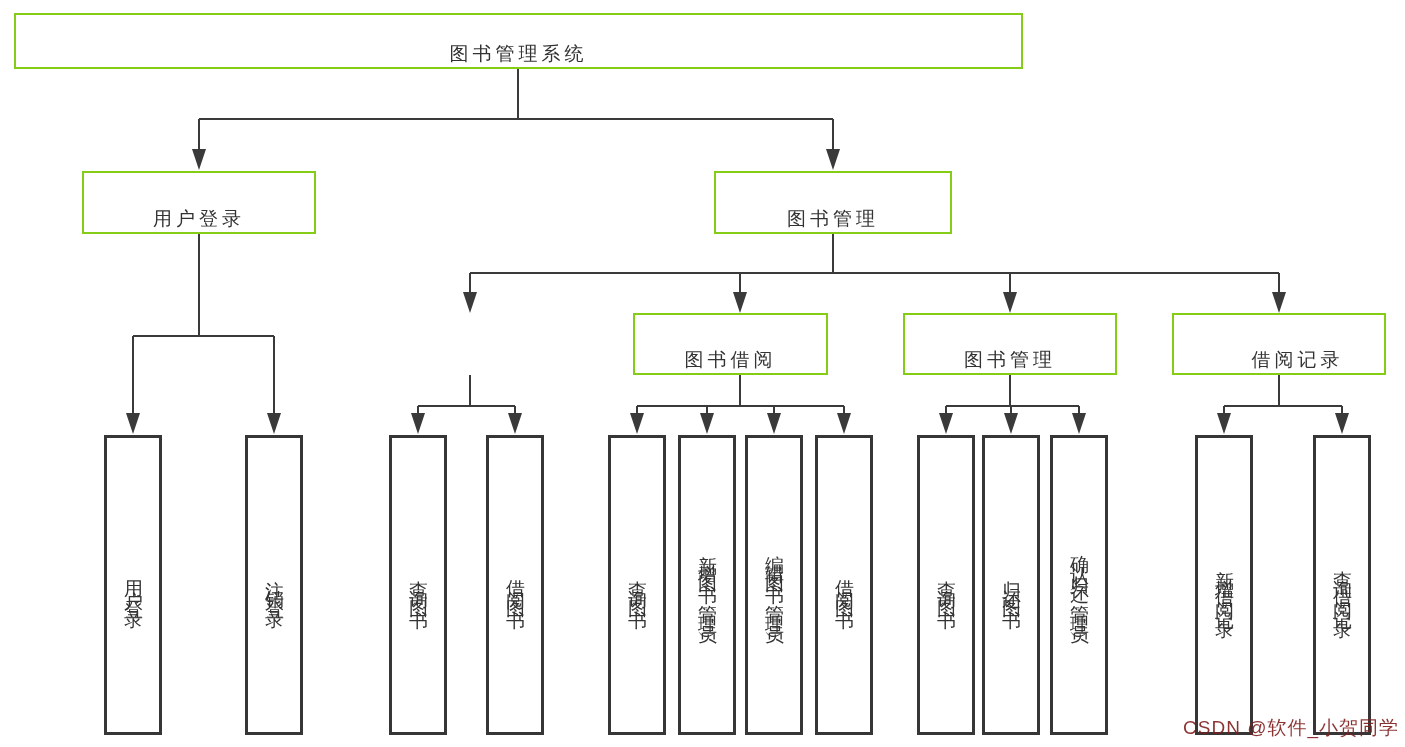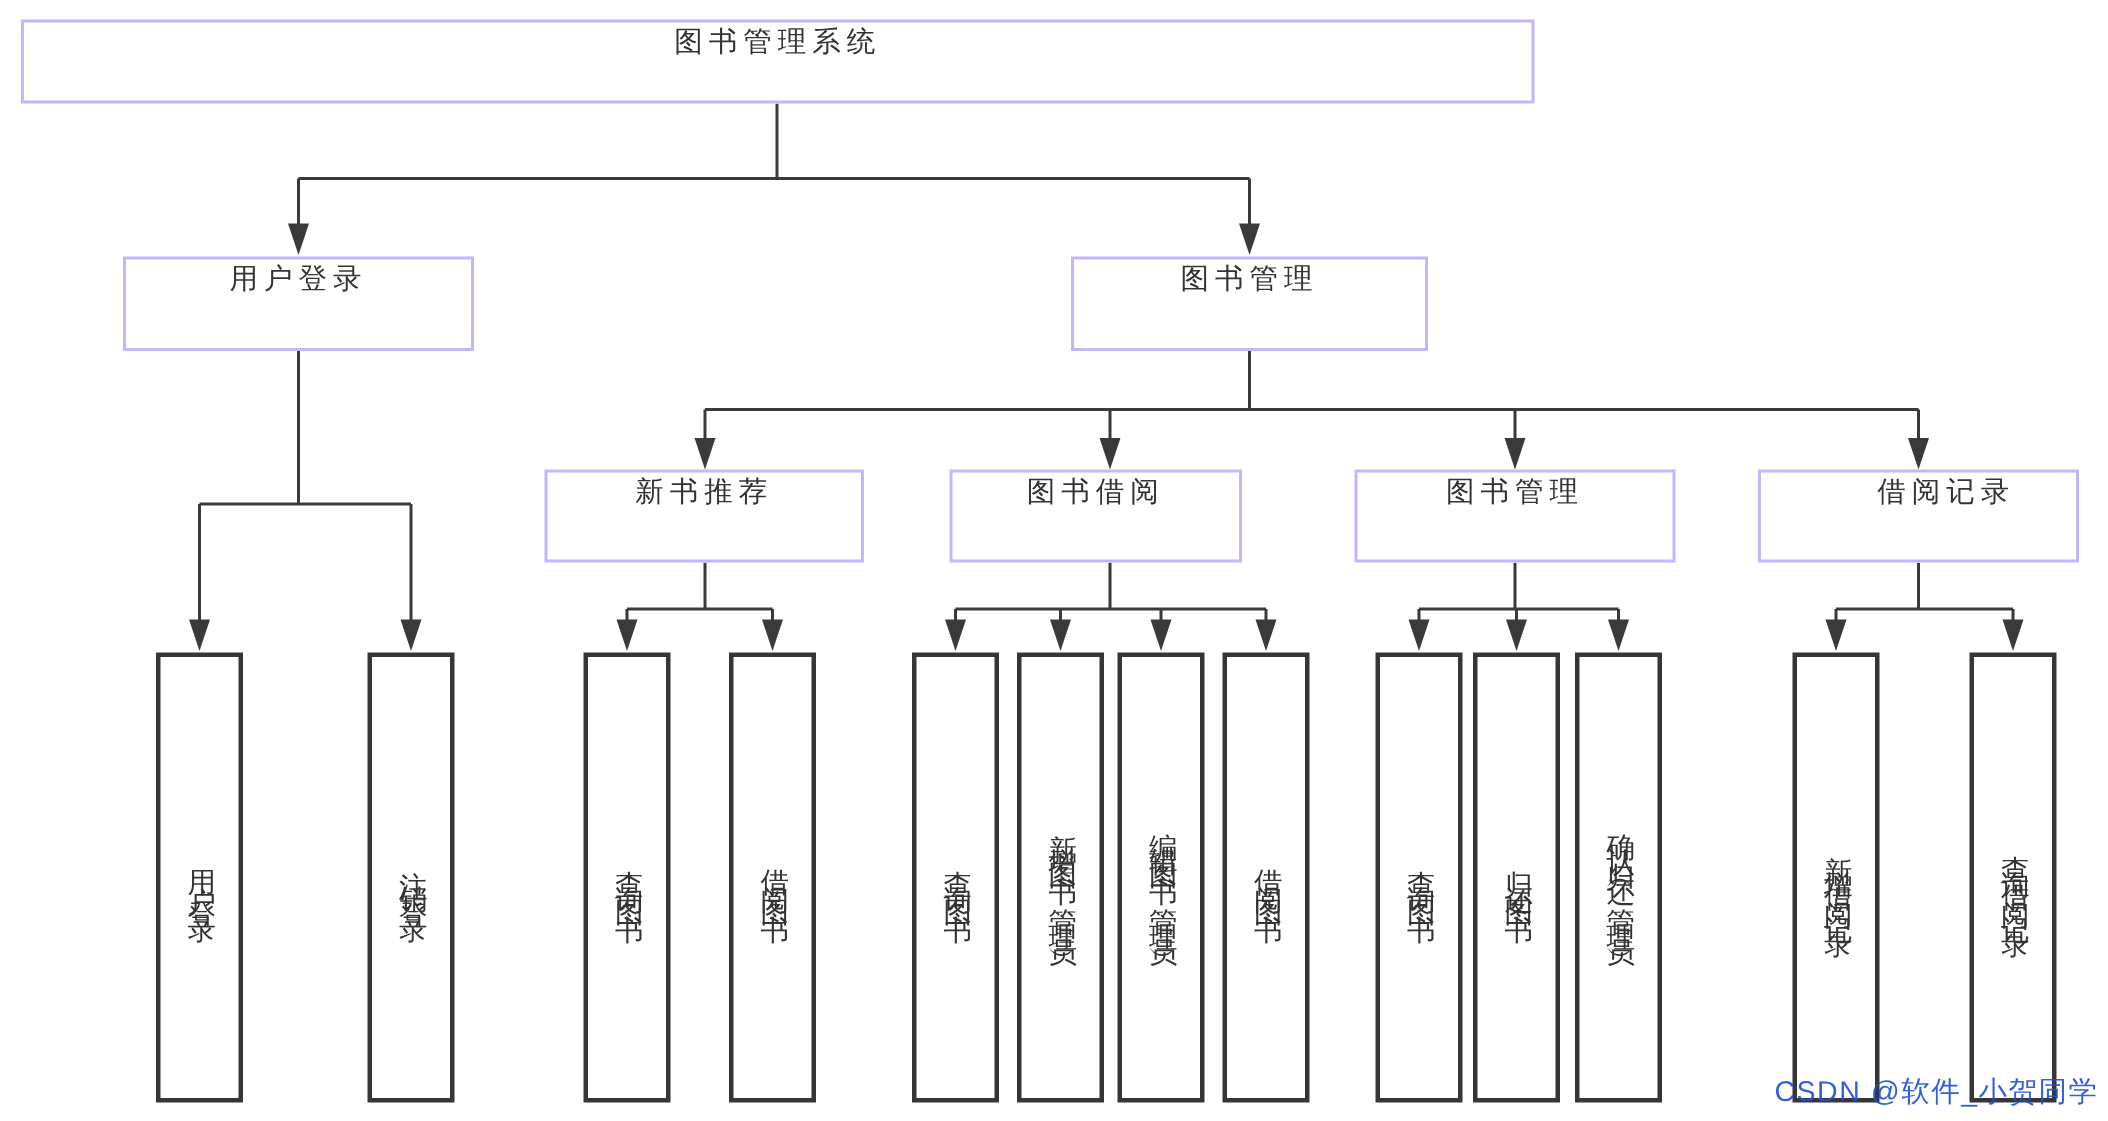--- a/index.html
+++ b/index.html
@@ -6,40 +6,40 @@
   .canvas{
     position:relative;
     width:1405px;height:747px;
     background:#ffffff;
     font-family:"Liberation Sans", sans-serif;
     overflow:hidden;
   }
   .wires{position:absolute;left:0;top:0;width:1405px;height:747px;z-index:1;}
   .box{
     position:absolute;box-sizing:border-box;z-index:2;
-    background:#ffffff;border:2px solid #c4b5fd;
-    display:flex;align-items:flex-start;justify-content:center;
+    background:#ffffff;border:2px solid #84cc16;
+    display:flex;align-items:flex-end;justify-content:center;
     font-size:19px;color:#333333;letter-spacing:4px;
     white-space:nowrap;
   }
   .vbox{
     position:absolute;box-sizing:border-box;z-index:2;
     background:#ffffff;border:3px solid #363636;
     width:58px;height:300px;top:435px;
     display:flex;align-items:center;justify-content:center;
   }
   .vbox .lbl{
     writing-mode:vertical-rl;
     text-orientation:mixed;
     font-size:19px;color:#333333;
     letter-spacing:10px;line-height:1.1;
   }
   .watermark{
     position:absolute;right:6px;bottom:6px;z-index:3;
-    font-size:19px;color:#1d4ed8;opacity:.9;letter-spacing:1px;
+    font-size:19px;color:#7f1d1d;opacity:.9;letter-spacing:1px;
     white-space:nowrap;
   }
 </style>
 </head>
 <body>
 
 <div class="canvas">
 
   <svg class="wires" viewBox="0 0 1405 747" xmlns="http://www.w3.org/2000/svg">
     <g stroke="#3a3a3a" stroke-width="2" fill="none">
@@ -78,23 +78,20 @@
     <span class="lbl">图书管理系统</span>
   </div>
 
   <div class="box" style="left:82px;top:171px;width:234px;height:63px;">
     <span class="lbl">用户登录</span>
   </div>
   <div class="box" style="left:714px;top:171px;width:238px;height:63px;">
     <span class="lbl">图书管理</span>
   </div>
 
-  <div class="box" style="left:363px;top:313px;width:213px;height:62px;">
-    <span class="lbl">新书推荐</span>
-  </div>
   <div class="box" style="left:633px;top:313px;width:195px;height:62px;">
     <span class="lbl">图书借阅</span>
   </div>
   <div class="box" style="left:903px;top:313px;width:214px;height:62px;">
     <span class="lbl">图书管理</span>
   </div>
   <div class="box" style="left:1172px;top:313px;width:214px;height:62px;padding-left:37px;">
     <span class="lbl">借阅记录</span>
   </div>
 

